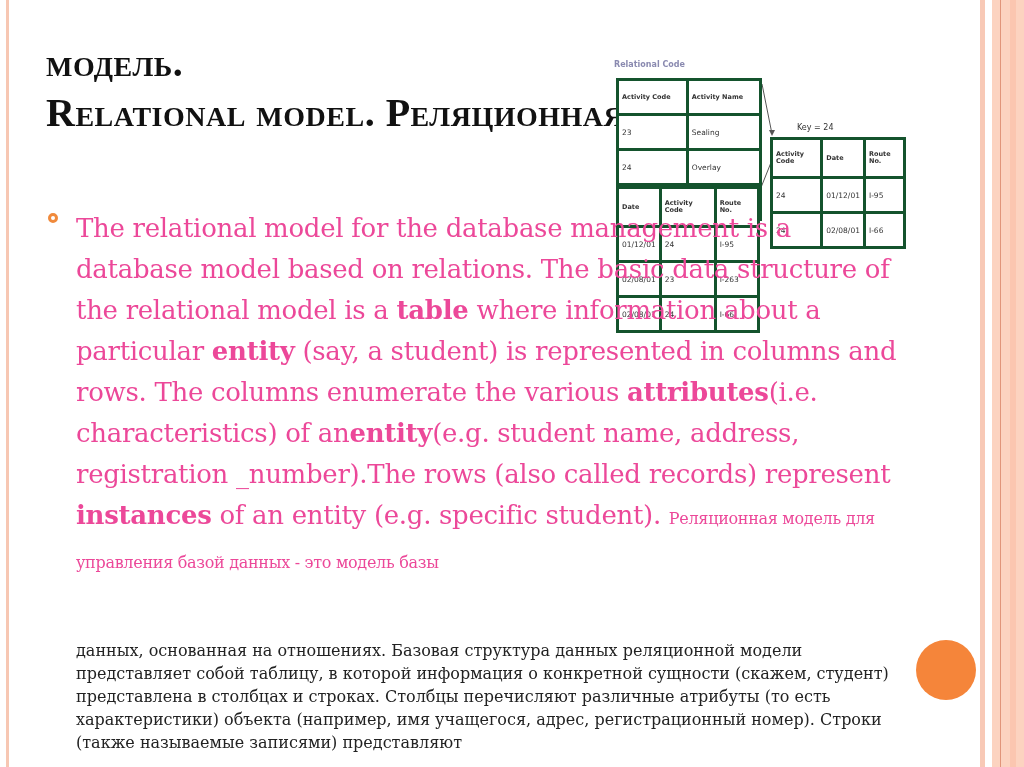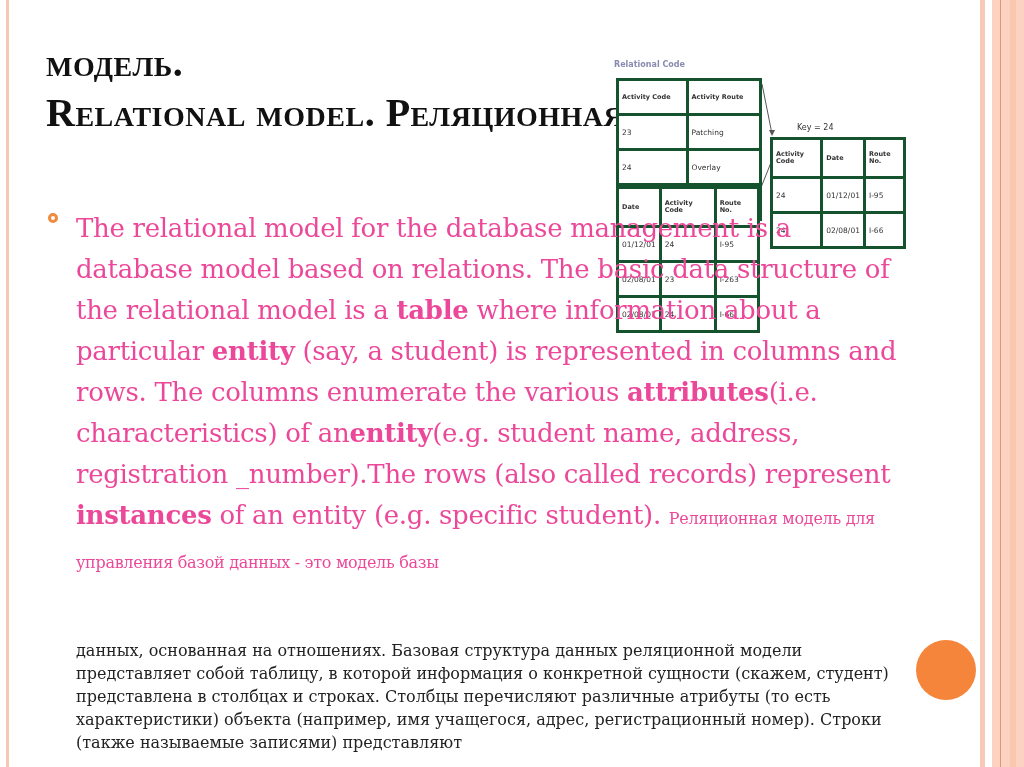--- a/index.html
+++ b/index.html
@@ -80,25 +80,25 @@
     <polygon points="166,76 163,70 169,70" fill="#555"></polygon>
     <line x1="154" y1="130" x2="166" y2="100" stroke="#555" stroke-width="1"></line>
     <polygon points="167,96 164,102 170,101" fill="#555"></polygon>
   </svg>
   <div class="diag-caption">Relational Code</div>
 
   <table class="dt t1">
     <tbody>
         <tr>
           <th>Activity Code</th>
-          <th>Activity Route</th>
+          <th>Activity Name</th>
         </tr>
     <tr>
           <td>23</td>
-          <td>Patching</td>
+          <td>Sealing</td>
         </tr>
     <tr>
           <td>24</td>
           <td>Overlay</td>
         </tr>
     <tr>
           <td>19</td>
           <td>Crack Sealing</td>
         </tr>
   </tbody>

